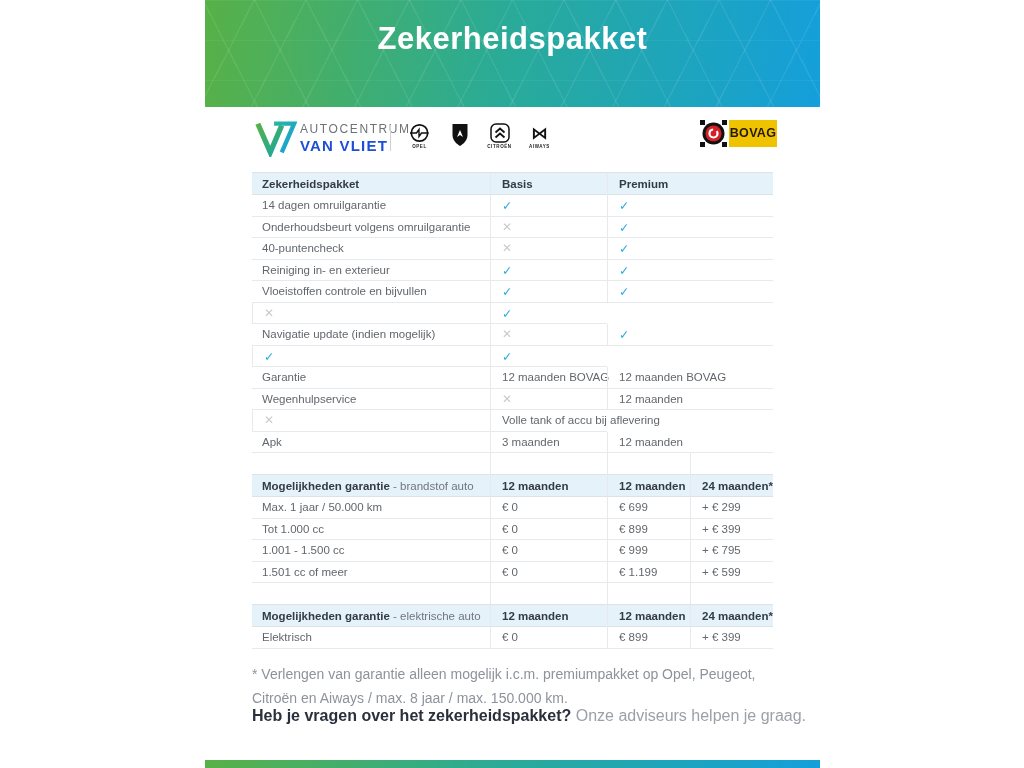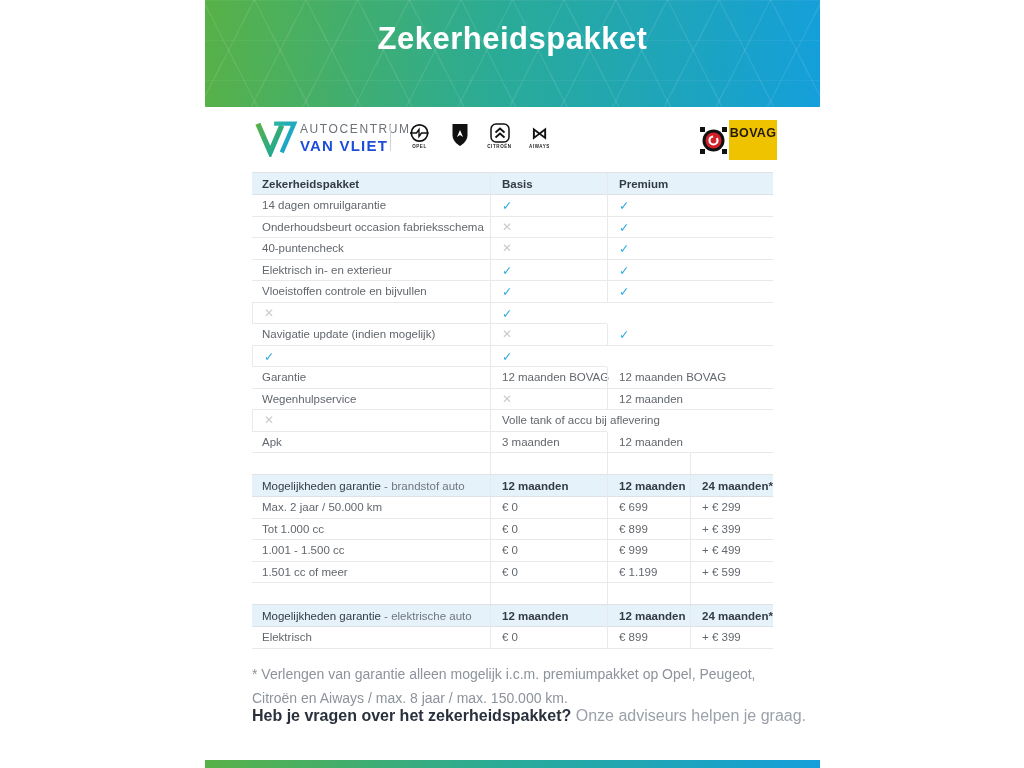--- a/index.html
+++ b/index.html
@@ -26,34 +26,34 @@
   .dealer-top { font-size:12px; letter-spacing:1.6px; color:#6d7278; font-weight:400; }
   .dealer-bottom { font-size:15px; font-weight:800; color:#1d4ed8; letter-spacing:1.2px; margin-top:1px; }
   .logo-divider { position:absolute; left:138px; top:8px; width:1px; height:26px; background:#cfd3d6; }
   .brands { position:absolute; left:154px; top:6px; display:flex; gap:13px; }
   .brand { width:27px; text-align:center; }
   .brand .bicon { display:block; margin:0 auto; }
   .blabel { font-size:4.5px; letter-spacing:.6px; color:#1a1a1a; margin-top:1px; font-weight:700; }
   .aiways-glyph { font-family:"DejaVu Sans",sans-serif; font-size:17px; font-weight:900; color:#111;
                   line-height:20px; display:block; }
   .bovag { position:absolute; left:448px; top:3px; display:flex; align-items:center; }
-  .bovag-box { width:48px; height:40px; line-height:27px; background:#f0c300; text-align:center;
+  .bovag-box { width:48px; height:27px; line-height:27px; background:#f0c300; text-align:center;
                color:#241a0e; font-weight:800; font-size:12.5px; letter-spacing:.3px; margin-left:2px; }
 
   
   .content { position:absolute; left:252px; top:172px; width:521px; }
   .row { display:grid; }
   .r3 { grid-template-columns:238px 117px 166px; }
   .r4 { grid-template-columns:238px 117px 83px 83px; }
   .cell { height:21.5px; line-height:21.5px; padding-left:11px; font-size:11.5px; color:#62676d;
           border-bottom:1px solid #e7e9ec; border-left:1px solid #e7e9ec; white-space:nowrap; }
   .cell.first { border-left:none; padding-left:10px; }
   .head .cell { height:23px; line-height:22px; background:#e6f2fa; font-weight:700; color:#333b46;
                 border-top:1px solid #dfe3e6; border-bottom:1px solid #dde2e6; }
-  .sec-bold { font-weight:400; color:#333b46;margin-top:10px; }
+  .sec-bold { font-weight:700; color:#333b46;margin-top:10px; }
   .sec-rest { font-weight:400; color:#70767d; }
   .glyph { font-family:"DejaVu Sans",sans-serif; }
   .glyph.check { color:#29a9e0; font-weight:700; font-size:12.5px; }
   .glyph.cross { color:#c8cbce; font-weight:400; font-size:12px; }
   .gap { height:21px; }
   .gap .gcell { border-left:1px solid #e7e9ec; height:21px; }
   .gap .gcell.first { border-left:none; }
   .footnote { margin-top:13px; font-size:14px; color:#8d939b; line-height:1.75; width:521px; }
 
   
@@ -144,31 +144,31 @@
           <div class="cell first">Zekerheidspakket</div>
           <div class="cell">Basis</div>
           <div class="cell">Premium</div>
         </div>
         <div class="row r3">
           <div class="cell first">14 dagen omruilgarantie</div>
           <div class="cell"><span class="glyph check">✓</span></div>
           <div class="cell"><span class="glyph check">✓</span></div>
         </div>
         <div class="row r3">
-          <div class="cell first">Onderhoudsbeurt occasion fabrieksschema</div>
+          <div class="cell first">Onderhoudsbeurt volgens omruilgarantie</div>
           <div class="cell"><span class="glyph cross">✕</span></div>
           <div class="cell"><span class="glyph check">✓</span></div>
         </div>
         <div class="row r3">
           <div class="cell first">40-puntencheck</div>
           <div class="cell"><span class="glyph cross">✕</span></div>
           <div class="cell"><span class="glyph check">✓</span></div>
         </div>
         <div class="row r3">
-          <div class="cell first">Elektrisch in- en exterieur</div>
+          <div class="cell first">Reiniging in- en exterieur</div>
           <div class="cell"><span class="glyph check">✓</span></div>
           <div class="cell"><span class="glyph check">✓</span></div>
         </div>
         <div class="row r3">
           <div class="cell first">Vloeistoffen controle en bijvullen</div>
           <div class="cell"><span class="glyph check">✓</span></div>
           <div class="cell"><span class="glyph check">✓</span></div>
         </div>
         <div class="row r3">
           <div class="cell"><span class="glyph cross">✕</span></div>
@@ -210,36 +210,36 @@
         <div class="gcell"></div>
     </div>
     <div id="table-fuel">
         <div class="row r4 head">
           <div class="cell first"><span class="sec-bold">Mogelijkheden garantie</span><span class="sec-rest"> - brandstof auto</span></div>
           <div class="cell">12 maanden</div>
           <div class="cell">12 maanden</div>
           <div class="cell">24 maanden*</div>
         </div>
         <div class="row r4">
-          <div class="cell first">Max. 2 jaar / 50.000 km</div>
+          <div class="cell first">Max. 1 jaar / 50.000 km</div>
           <div class="cell">€ 0</div>
           <div class="cell">€ 699</div>
           <div class="cell">+ € 299</div>
         </div>
         <div class="row r4">
           <div class="cell first">Tot 1.000 cc</div>
           <div class="cell">€ 0</div>
           <div class="cell">€ 899</div>
           <div class="cell">+ € 399</div>
         </div>
         <div class="row r4">
           <div class="cell first">1.001 - 1.500 cc</div>
           <div class="cell">€ 0</div>
           <div class="cell">€ 999</div>
-          <div class="cell">+ € 499</div>
+          <div class="cell">+ € 795</div>
         </div>
         <div class="row r4">
           <div class="cell first">1.501 cc of meer</div>
           <div class="cell">€ 0</div>
           <div class="cell">€ 1.199</div>
           <div class="cell">+ € 599</div>
         </div>
       </div>
     <div class="gap row r4">
       <div class="gcell first"></div>

